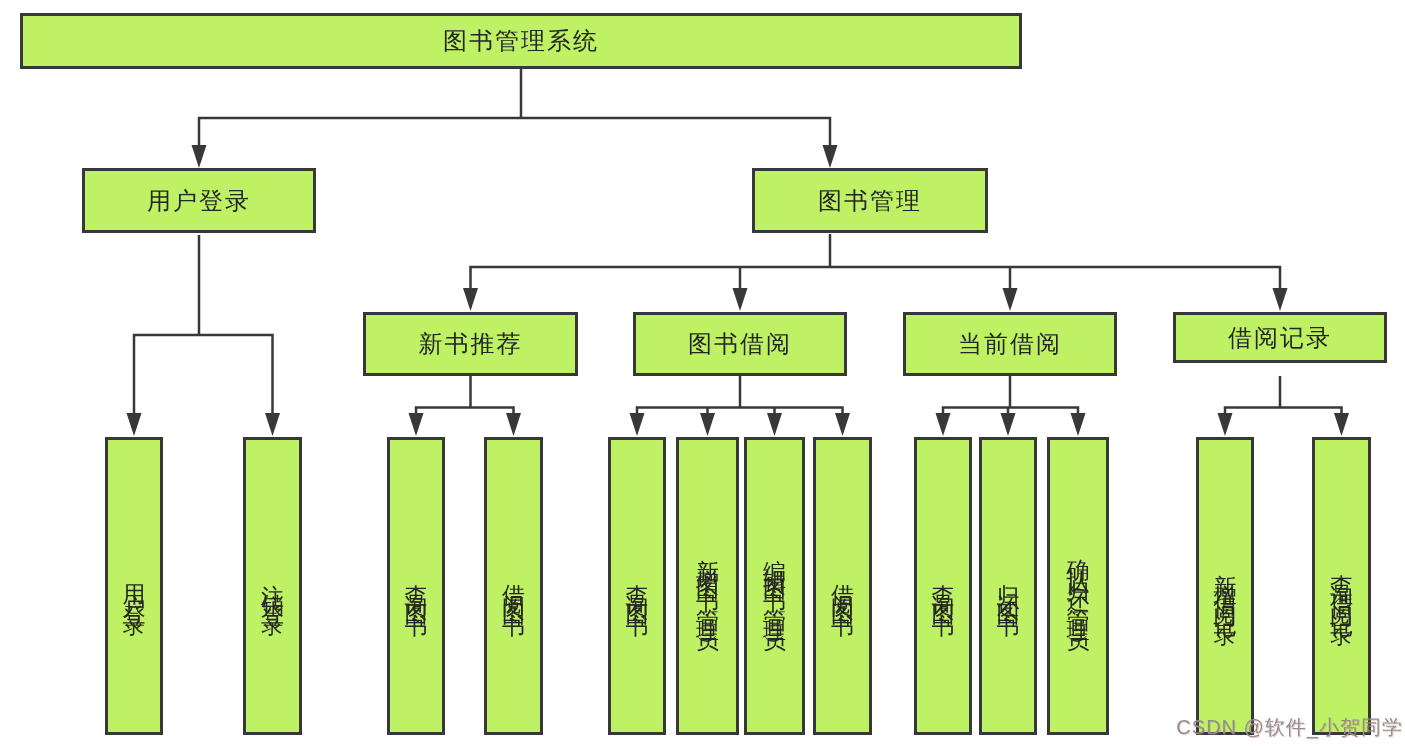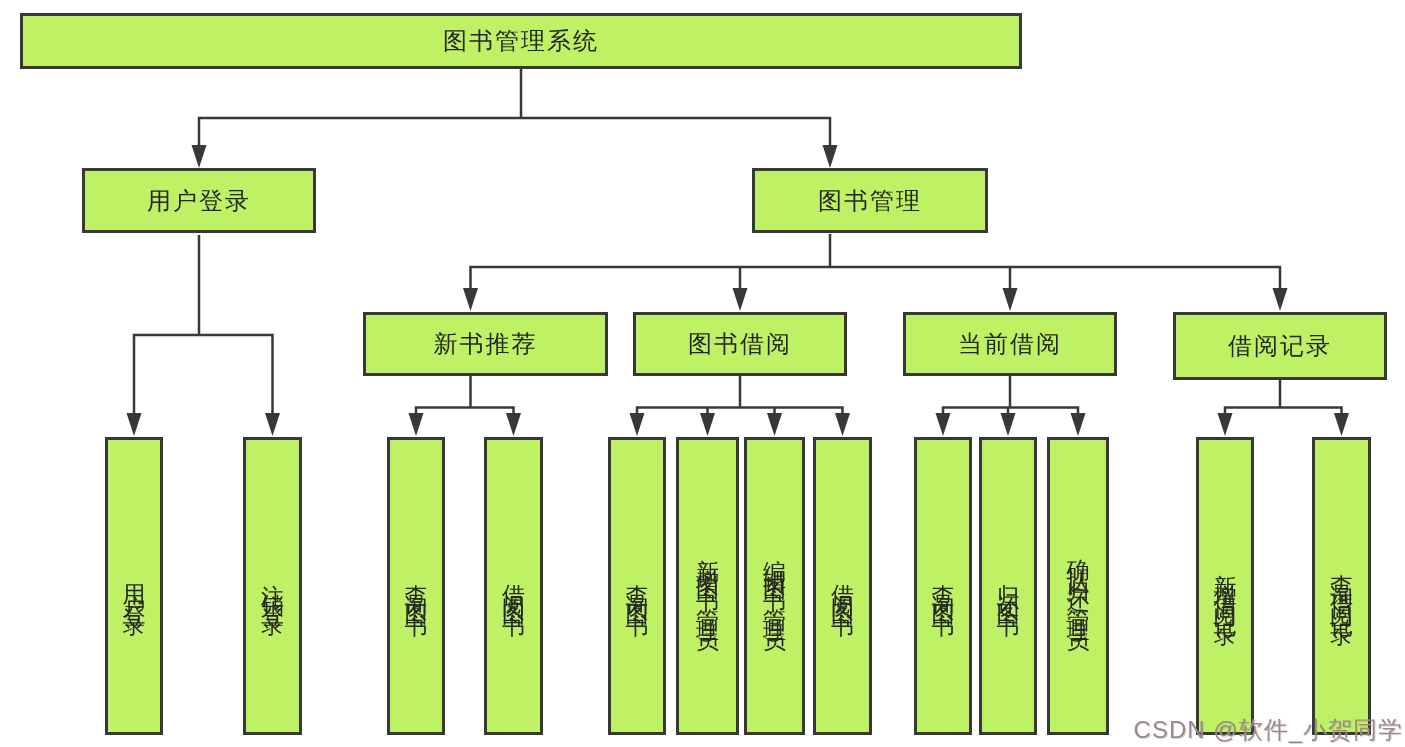--- a/index.html
+++ b/index.html
@@ -34,21 +34,21 @@
     letter-spacing:10px;
     line-height:1;
     color:#252525;
   }
   .watermark{
     position:absolute;
     right:2px;
     top:714px;
     width:320px;
     text-align:right;
-    font-size:24px;
+    font-size:20px;
     color:#8f8f8f;
     letter-spacing:1px;
     text-shadow:1px 1px 0 rgba(214,100,100,0.35);
     white-space:nowrap;
     z-index:5;
   }
 </style>
 </head>
 <body>
 
@@ -101,30 +101,30 @@
     <span>图书管理系统</span>
   </div>
 
   <div class="box h-box" style="left:82px;top:168px;width:234px;height:65px;">
     <span>用户登录</span>
   </div>
   <div class="box h-box" style="left:752px;top:168px;width:236px;height:65px;">
     <span>图书管理</span>
   </div>
 
-  <div class="box h-box" style="left:363px;top:312px;width:245px;height:64px;">
+  <div class="box h-box" style="left:363px;top:312px;width:215px;height:64px;">
     <span>新书推荐</span>
   </div>
   <div class="box h-box" style="left:903px;top:312px;width:214px;height:64px;">
     <span>当前借阅</span>
   </div>
   <div class="box h-box" style="left:633px;top:312px;width:214px;height:64px;">
     <span>图书借阅</span>
   </div>
-  <div class="box h-box" style="left:1173px;top:312px;width:214px;height:68px;">
+  <div class="box h-box" style="left:1173px;top:312px;width:214px;height:51px;">
     <span>借阅记录</span>
   </div>
 
   <div class="box v-box" style="left:105px;top:437px;width:58px;height:298px;">
     <span>用户登录</span>
   </div>
   <div class="box v-box" style="left:243px;top:437px;width:59px;height:298px;">
     <span>注销登录</span>
   </div>
 

